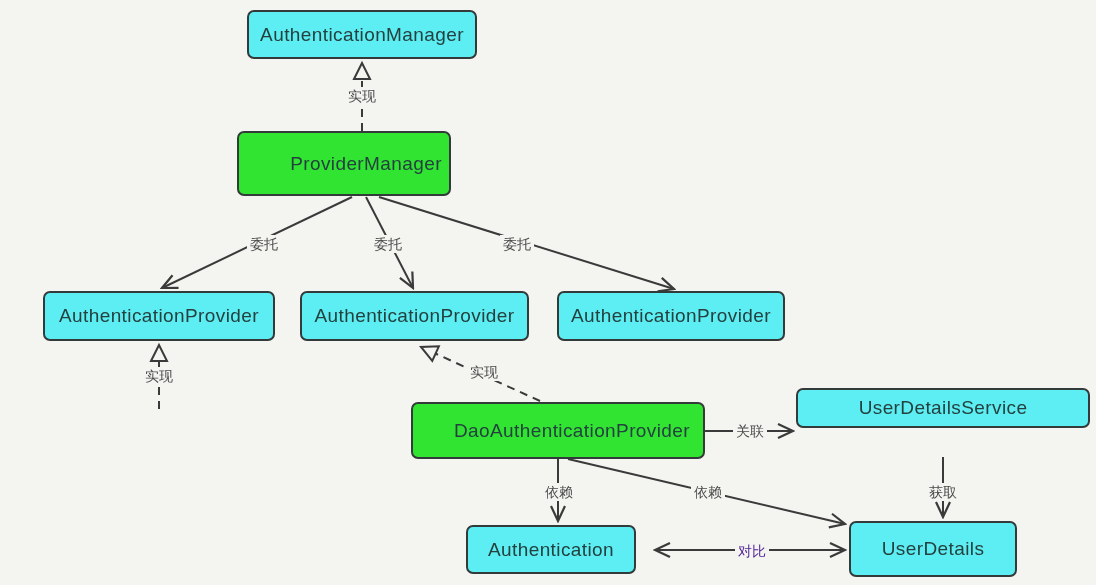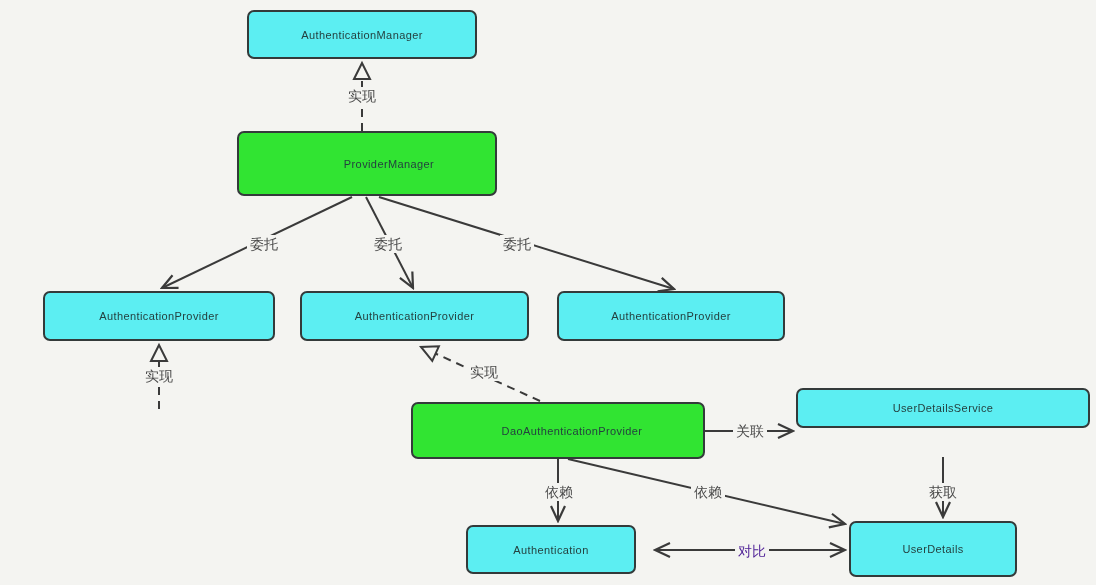--- a/index.html
+++ b/index.html
@@ -8,21 +8,21 @@
     position:relative;
     width:1096px;height:585px;
     overflow:hidden;
   }
   #edges-svg{position:absolute;left:0;top:0;width:100%;height:100%;}
   .node{
     position:absolute;
     display:flex;align-items:center;justify-content:center;
     border:2px solid #333a3a;
     border-radius:7px;
-    font-size:11px;
+    font-size:19px;
     letter-spacing:0.4px;
     color:#24403f;
     box-sizing:border-box;
     text-align:center;
     white-space:nowrap;
   }
   .edge-label{
     position:absolute;
     transform:translate(-50%,-50%);
     font-size:14px;
@@ -67,21 +67,21 @@
     <div class="edge-label" style="left: 159px; top: 376px; background: rgb(244, 244, 241); color: rgb(74, 74, 74);">实现</div>
     <div class="edge-label" style="left: 484px; top: 372px; background: rgb(244, 244, 241); color: rgb(74, 74, 74);">实现</div>
     <div class="edge-label" style="left: 750px; top: 431px; background: rgb(244, 244, 241); color: rgb(74, 74, 74);">关联</div>
     <div class="edge-label" style="left: 559px; top: 492px; background: rgb(244, 244, 241); color: rgb(74, 74, 74);">依赖</div>
     <div class="edge-label" style="left: 708px; top: 492px; background: rgb(244, 244, 241); color: rgb(74, 74, 74);">依赖</div>
     <div class="edge-label" style="left: 943px; top: 492px; background: rgb(244, 244, 241); color: rgb(74, 74, 74);">获取</div>
     <div class="edge-label" style="left: 752px; top: 551px; background: rgb(244, 244, 241); color: #4c1d95;">对比</div>
     <div class="node" style="left: 247px; top: 10px; width: 230px; height: 49px; background: rgb(92, 238, 242); border-color: rgb(51, 58, 58);">
       <span>AuthenticationManager</span>
     </div>
-    <div class="node" style="left: 237px; top: 131px; width: 260px; height: 65px; background: rgb(49, 228, 50); border-color: rgb(51, 58, 58); padding-left: 44px;">
+    <div class="node" style="left: 237px; top: 131px; width: 214px; height: 65px; background: rgb(49, 228, 50); border-color: rgb(51, 58, 58); padding-left: 44px;">
       <span>ProviderManager</span>
     </div>
     <div class="node" style="left: 43px; top: 291px; width: 232px; height: 50px; background: rgb(92, 238, 242); border-color: rgb(51, 58, 58);">
       <span>AuthenticationProvider</span>
     </div>
     <div class="node" style="left: 300px; top: 291px; width: 229px; height: 50px; background: rgb(92, 238, 242); border-color: rgb(51, 58, 58);">
       <span>AuthenticationProvider</span>
     </div>
     <div class="node" style="left: 557px; top: 291px; width: 228px; height: 50px; background: rgb(92, 238, 242); border-color: rgb(51, 58, 58);">
       <span>AuthenticationProvider</span>

